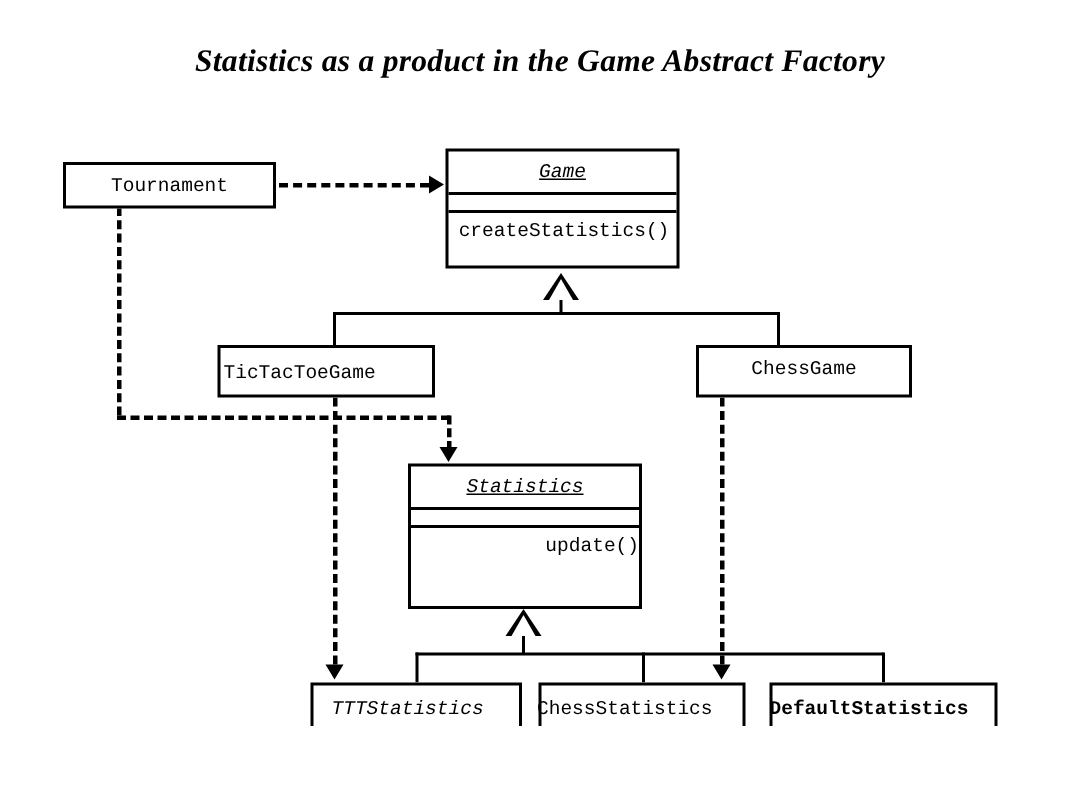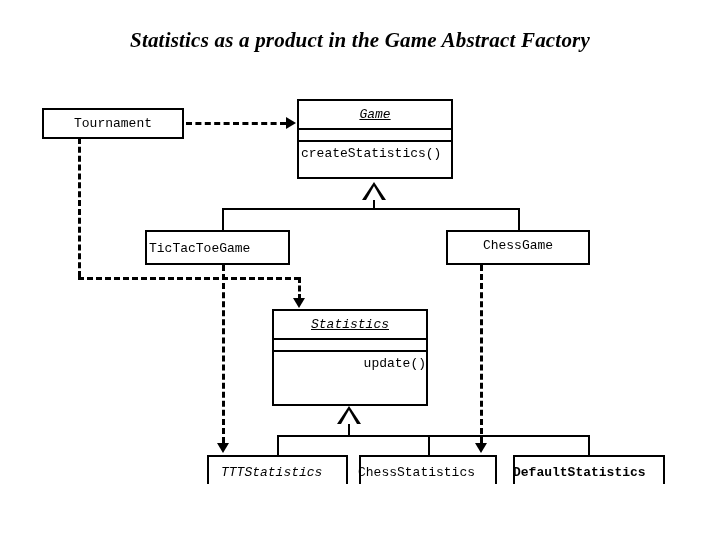--- a/index.html
+++ b/index.html
@@ -56,21 +56,21 @@
   }
   .cmp-name.abstract { font-style: italic; text-decoration: underline; }
   .cmp-divider { border-top: 2px solid #000000; }
   .cmp-empty { height: 12px; }
   .cmp-ops {
     text-align: right;
     padding: 4px 0 4px 4px;
     line-height: 1.25;
   }
   .cmp-ops-center {
-    text-align: left;
+    text-align: center;
     padding: 5px 0 5px 2px;
     line-height: 1;
   }
 
   
   .overflow-name {
     position: absolute;
     font-family: "Liberation Mono", "DejaVu Sans Mono", monospace;
     font-size: 13px;
     color: #000000;
@@ -224,21 +224,21 @@
     <div class="compartment cmp-name abstract">Game</div>
     <div class="compartment cmp-divider cmp-empty"></div>
     <div class="compartment cmp-divider cmp-ops-center">
       <div>createStatistics()</div>
     </div>
   </div>
 
   <div class="uml-box" style="left:145px; top:230px; width:145px; height:35px;"></div>
   <div class="overflow-name" style="left:149px; top:241px;text-align:right;">TicTacToeGame</div>
 
-  <div class="uml-box" style="left:446px; top:230px; width:144px; height:35px;">
+  <div class="uml-box" style="left:464px; top:230px; width:144px; height:35px;">
     <div class="compartment cmp-name">ChessGame</div>
   </div>
 
   <div class="uml-box" style="left:272px; top:309px; width:156px; height:97px;">
     <div class="compartment cmp-name abstract">Statistics</div>
     <div class="compartment cmp-divider cmp-empty"></div>
     <div class="compartment cmp-divider cmp-ops">
       <div>update()</div>
     </div>
   </div>

